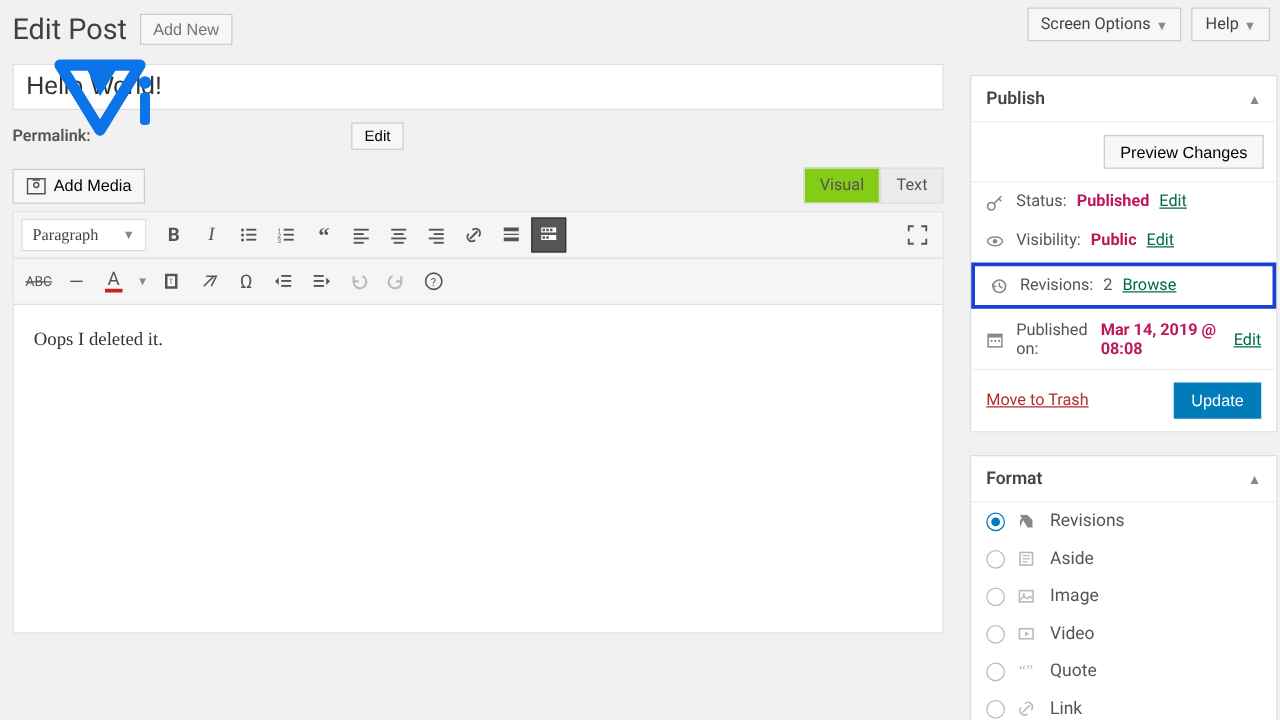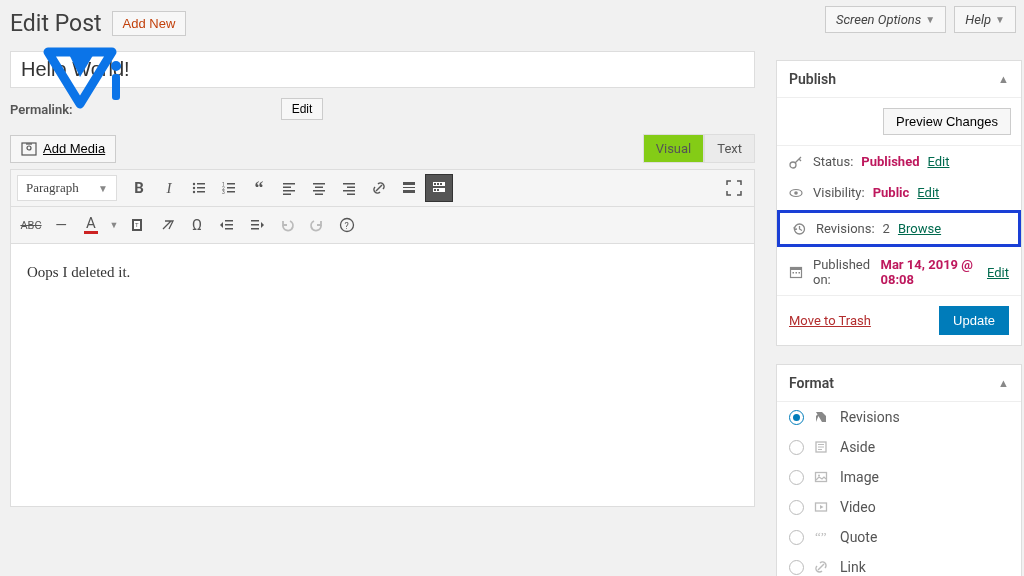--- a/index.html
+++ b/index.html
@@ -1,29 +1,29 @@
 <!DOCTYPE html>
 <html><head>
 <meta charset="utf-8">
 <style>
 * { box-sizing: border-box; margin: 0; padding: 0; }
 body { font-family: -apple-system, BlinkMacSystemFont, "Segoe UI", Roboto, sans-serif; font-size: 13px; color: #444; background: #f1f1f1; width: 1024px; height: 576px; overflow: hidden; position: relative; }
 .top-bar { position: absolute; top: 6px; right: 8px; display: flex; gap: 8px; }
-.top-btn { background: #f7f7f7; border: 1px solid #ccc; padding: 5px 10px; font-size: 13px; cursor: pointer; display: flex; align-items: center; gap: 4px; font-style: italic; }
+.top-btn { background: #f7f7f7; border: 1px solid #ccc; padding: 5px 10px; font-size: 13px; cursor: pointer; display: flex; align-items: flex-end; gap: 4px; }
 .top-btn .caret { font-size: 10px; color: #888; }
 .main { padding: 10px 0 0 10px; width: 760px; }
 .heading-row { display: flex; align-items: center; gap: 10px; margin-bottom: 14px; }
 .heading { font-size: 23px; font-weight: 400; color: #404040; }
-.add-new { background: #f7f7f7; border: 1px solid #ccc; padding: 4px 10px; font-size: 13px; color: #c2410c; cursor: pointer; }
+.add-new { background: #f7f7f7; border: 1px solid #ccc; padding: 4px 10px; font-size: 13px; color: #737373; cursor: pointer; }
 .title-input { width: 745px; font-size: 20px; padding: 6px 10px; border: 1px solid #ddd; background: #fff; color: #333; }
 .permalink-row { display: flex; align-items: center; gap: 8px; margin: 10px 0 14px; font-size: 13px; color: #555; }
 .permalink-row strong { font-weight: 600; }
 .edit-small { background: #f7f7f7; border: 1px solid #ccc; padding: 3px 10px; font-size: 12px; cursor: pointer; margin-left: 200px; }
 .media-row { display: flex; align-items: center; justify-content: space-between; width: 745px; margin-bottom: 6px; }
-.add-media-btn { background: #f7f7f7; border: 1px solid #ccc; padding: 5px 10px; font-size: 13px; cursor: pointer; display: flex; align-items: center; gap: 6px; text-decoration: underline; }
+.add-media-btn { background: #f7f7f7; border: 1px solid #ccc; padding: 5px 10px; font-size: 13px; cursor: pointer; display: flex; align-items: center; gap: 6px; }
 .tabs { display: flex; border-bottom: 1px solid #ddd; }
 .tab { background: #ebebeb; border: 1px solid #ddd; border-bottom: none; padding: 6px 12px; font-size: 13px; cursor: pointer; color: #555; }
 .tab.active { background: #84cc16; }
 .editor-box { width: 745px; border: 1px solid #ddd; background: #fff; }
 .toolbar { background: #f5f5f5; border-bottom: 1px solid #ddd; padding: 4px 6px; display: flex; align-items: center; flex-wrap: wrap; gap: 2px; position: relative; }
 .toolbar-row2 { background: #f5f5f5; border-bottom: 1px solid #ddd; padding: 4px 6px; display: flex; align-items: flex-end; flex-wrap: wrap; gap: 2px; }
 .format-select { border: 1px solid #ddd; background: #fff; padding: 4px 8px; font-size: 13px; width: 100px; margin-right: 6px; display: flex; align-items: center; justify-content: space-between; cursor: pointer; font-family: Liberation Serif, serif; }
 .tbtn { width: 28px; height: 28px; display: flex; align-items: center; justify-content: center; cursor: pointer; color: #555; font-size: 15px; border: 1px solid transparent; }
 .tbtn.active { background: #555; color: #fff; border: 1px solid #333; }
 .fullscreen-btn { position: absolute; right: 6px; top: 4px; width: 28px; height: 28px; display: flex; align-items: center; justify-content: center; cursor: pointer; color: #555; }

